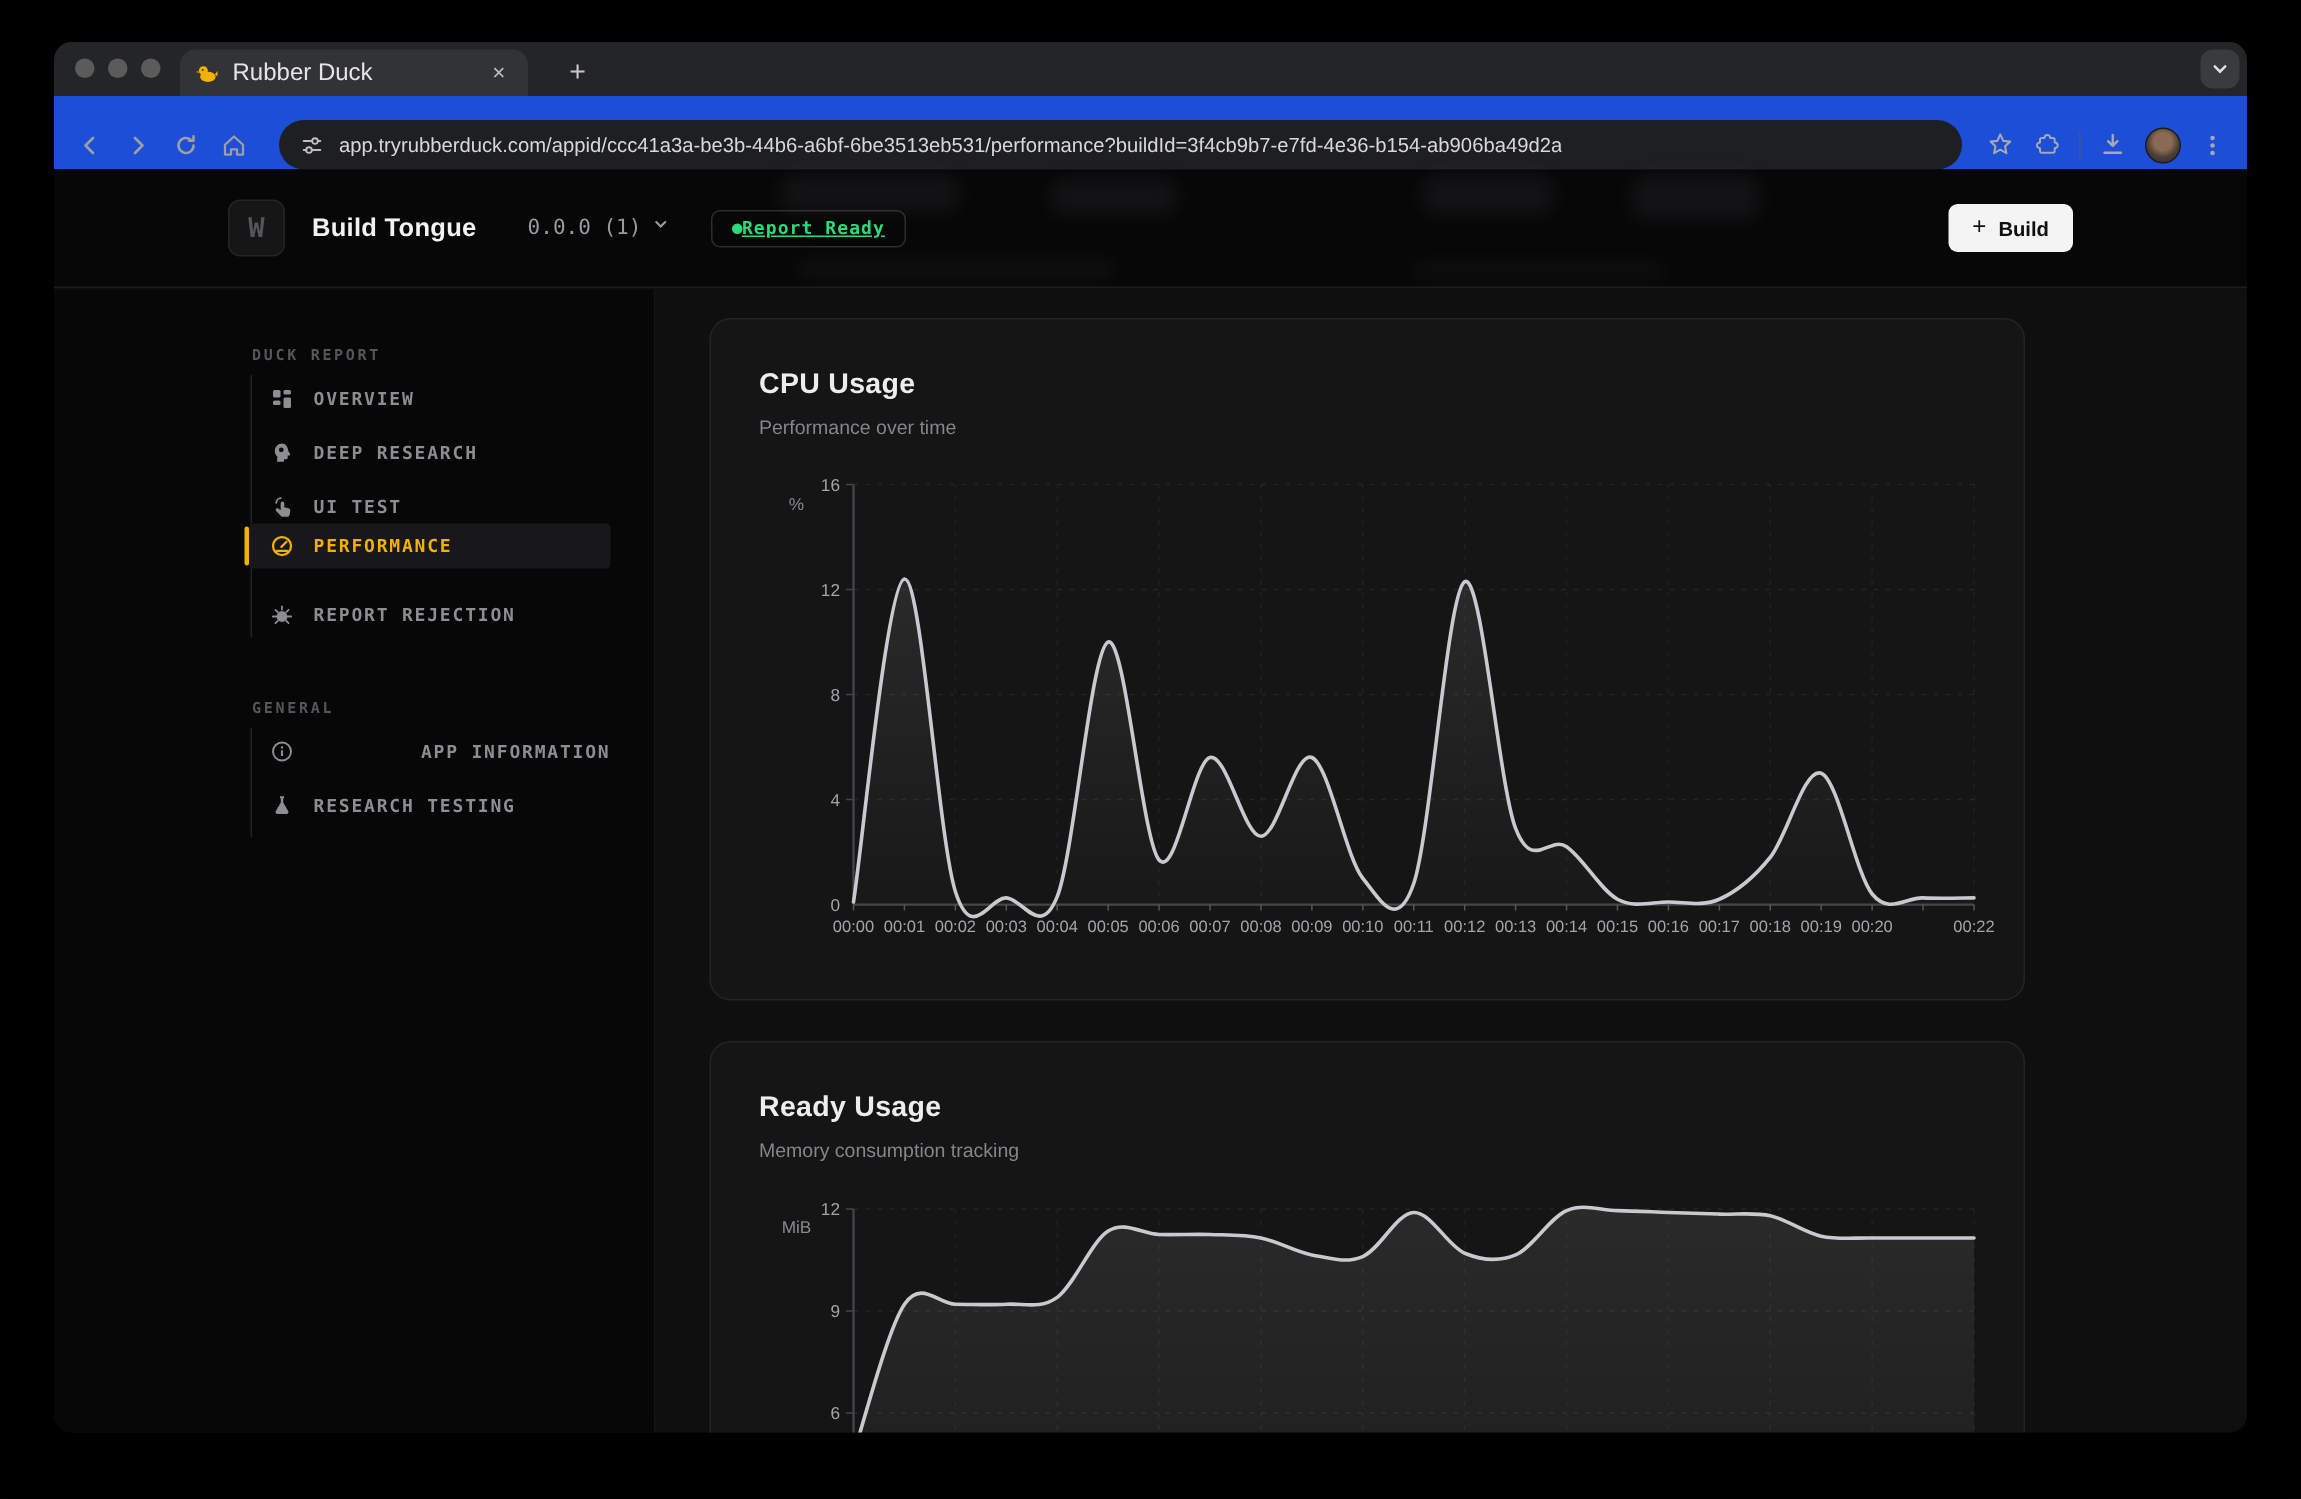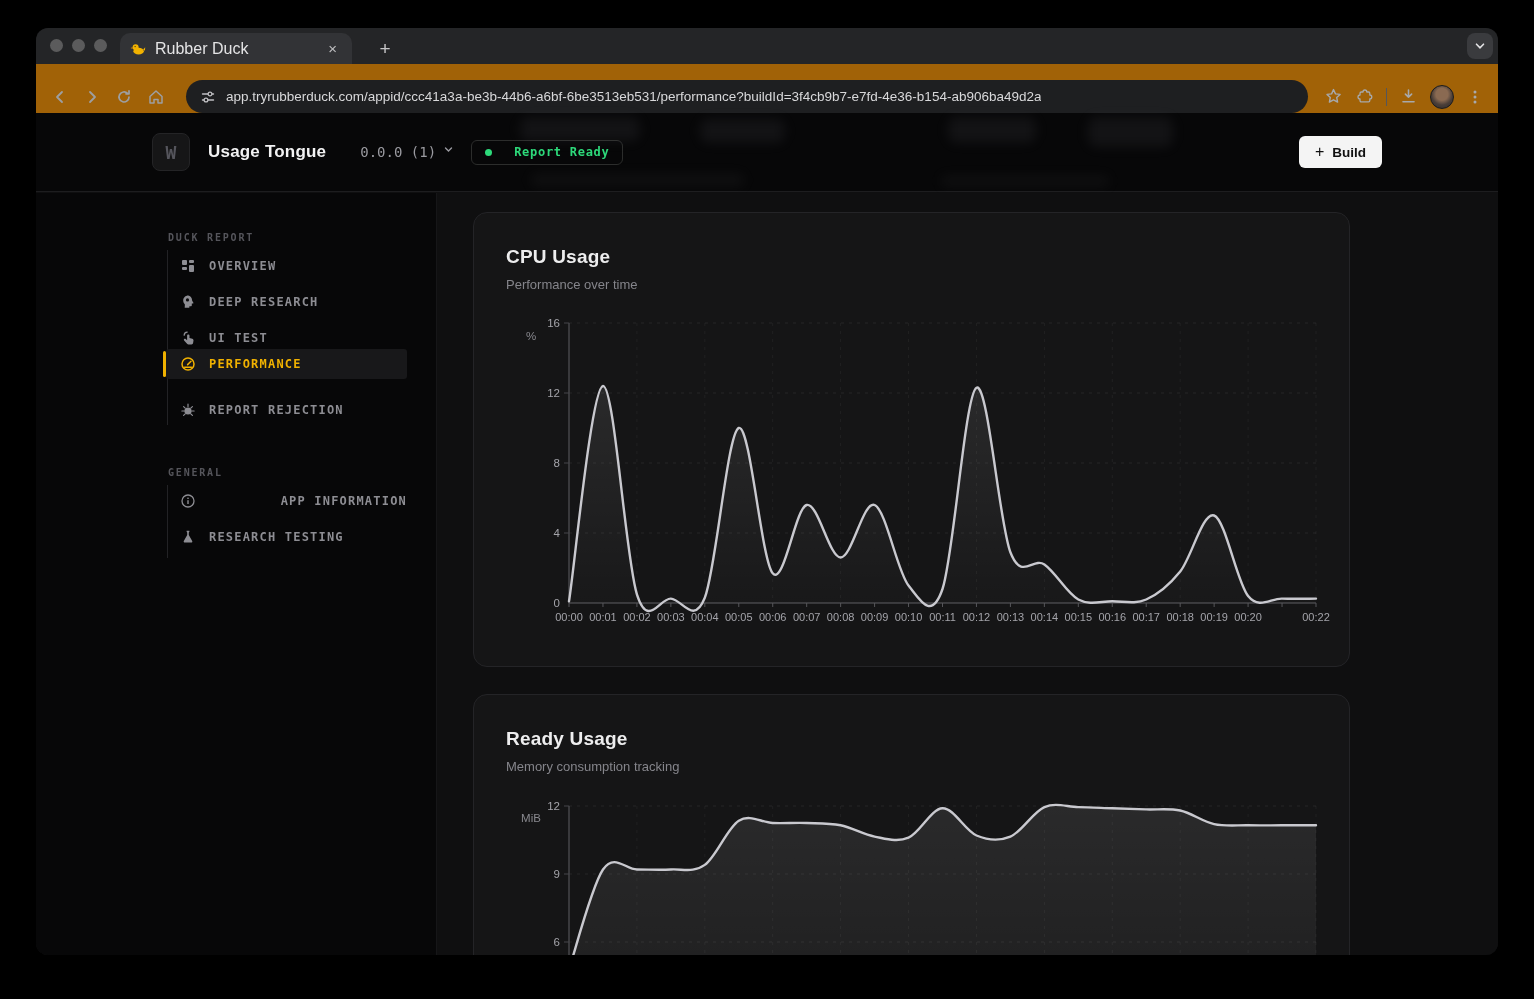--- a/index.html
+++ b/index.html
@@ -14,21 +14,21 @@
   .traffic { position:absolute; top:11px; left:14px; display:flex; gap:9px; }
   .traffic span { width:13px; height:13px; border-radius:50%; background:#5b5b5c; display:block; }
   .tab { position:absolute; left:84px; top:5px; width:232px; height:31px; background:#323336;
          border-radius:10px 10px 0 0; display:flex; align-items:center; padding:0 10px; gap:9px; }
   .tab-title { color:#e4e4e5; font-size:16px; flex:1; white-space:nowrap; overflow:hidden; }
   .tab-close { color:#bdbdbf; font-size:15px; line-height:1; padding:2px 5px; border-radius:4px; }
   .newtab { position:absolute; left:336px; top:8px; width:26px; height:26px; color:#c6c6c8;
             font-size:19px; display:flex; align-items:center; justify-content:center; border-radius:50%; }
   .tabsearch { position:absolute; right:5px; top:5px; width:26px; height:26px; background:#3a3b3e;
                border-radius:8px; display:flex; align-items:center; justify-content:center; }
-  .toolbar { height:49px; background:#a16207; display:flex; align-items:center; padding:16px 14px 0 8px; }
+  .toolbar { height:49px; background:#1d4ed8; display:flex; align-items:center; padding:16px 14px 0 8px; }
   .nav-btn { width:32px; height:32px; display:flex; align-items:center; justify-content:center;
              border-radius:50%; color:#9d9fa2; flex:0 0 auto; }
   .urlpill { flex:1; height:33px; margin:0 16px 0 14px; background:#1e1f21; border-radius:17px;
              display:flex; align-items:center; padding:0 14px; gap:10px; min-width:0; }
   .url-text { color:#d8d8da; font-size:13.5px; white-space:nowrap; overflow:hidden; }
   .tb-right { display:flex; align-items:center; gap:12px; flex:0 0 auto; }
   .sep { width:1px; height:18px; background:#55565a; }
   .avatar { width:24px; height:24px; border-radius:50%;
             background:radial-gradient(circle at 50% 38%, #8a6a52 0 34%, #4a3e38 60%, #2c2a2b 100%);
             border:1px solid #1c1c1e; }
@@ -37,23 +37,23 @@
   
   .page { position:relative; height:842px; background:#0f0f10; }
   .app-header { position:absolute; left:0; top:0; width:100%; height:79px; background:#070708;
                 border-bottom:1px solid #1d1d1f; display:flex; align-items:center; padding:0 116px; }
   .app-icon { width:38px; height:38px; background:#161617; border:1px solid #242426; border-radius:8px;
               display:flex; align-items:center; justify-content:center; color:#55555c;
               font:bold 18px "DejaVu Sans Mono", monospace; }
   .app-name { margin-left:18px; color:#f2f2f3; font-size:17px; font-weight:bold; letter-spacing:.2px; }
   .app-version { margin-left:34px; display:flex; align-items:flex-start; gap:7px; color:#9a9aa0;
                  font:14px "DejaVu Sans Mono", monospace; }
-  .status-badge { margin-left:17px; display:flex; align-items:center; gap:22px; height:25px;
+  .status-badge { margin-left:28px; display:flex; align-items:center; gap:0; height:25px;
                   padding:0 13px; border:1px solid #2c2d2c; border-radius:6px;
-                  font:bold 12px "DejaVu Sans Mono", monospace; letter-spacing:.06em; }
+                  font:bold 12px "DejaVu Sans Mono", monospace; letter-spacing:.06em;text-decoration:underline; }
   .status-dot { width:7px; height:7px; border-radius:50%; }
   .spacer { flex:1; }
   .build-btn { display:flex; align-items:center; gap:8px; height:32px; padding:0 16px;
                background:#f4f4f4; color:#101010; border-radius:6px; font-size:13.5px; font-weight:bold; }
   .blob { position:absolute; border-radius:8px; background:rgba(170,170,175,.08); filter:blur(6px); }
 
   
   .sidebar { position:absolute; left:0; top:80px; width:401px; height:762px; background:#070708;
              border-right:1px solid #161618; }
   .sec-label { position:absolute; left:132px; color:#55555b; font:bold 10px "DejaVu Sans Mono", monospace;
@@ -160,21 +160,21 @@
 
     <div class="app-header">
       <div class="blob" style="left:484px; top:4px;  width:120px; height:24px;"></div>
       <div class="blob" style="left:664px; top:6px;  width:85px;  height:24px;"></div>
       <div class="blob" style="left:912px; top:4px;  width:88px;  height:26px;"></div>
       <div class="blob" style="left:1052px;top:4px;  width:85px;  height:30px;"></div>
       <div class="blob" style="left:494px; top:60px; width:215px; height:14px; background:rgba(170,170,175,.05);"></div>
       <div class="blob" style="left:904px; top:62px; width:170px; height:12px; background:rgba(170,170,175,.05);"></div>
 
       <div class="app-icon">W</div>
-      <div class="app-name">Usage Tongue</div>
+      <div class="app-name">Build Tongue</div>
       <div class="app-version">
         <span>0.0.0 (1)</span>
         <svg width="11" height="11" viewBox="0 0 11 11">
             <path d="M2.5 4 5.5 7 8.5 4" stroke="#9a9aa0" stroke-width="1.4" fill="none" stroke-linecap="round"></path>
           </svg>
       </div>
       <div class="status-badge" style="color: rgb(45, 217, 122);">
         <span class="status-dot" style="background: rgb(45, 217, 122);"></span>
         <span>Report Ready</span>
       </div>

